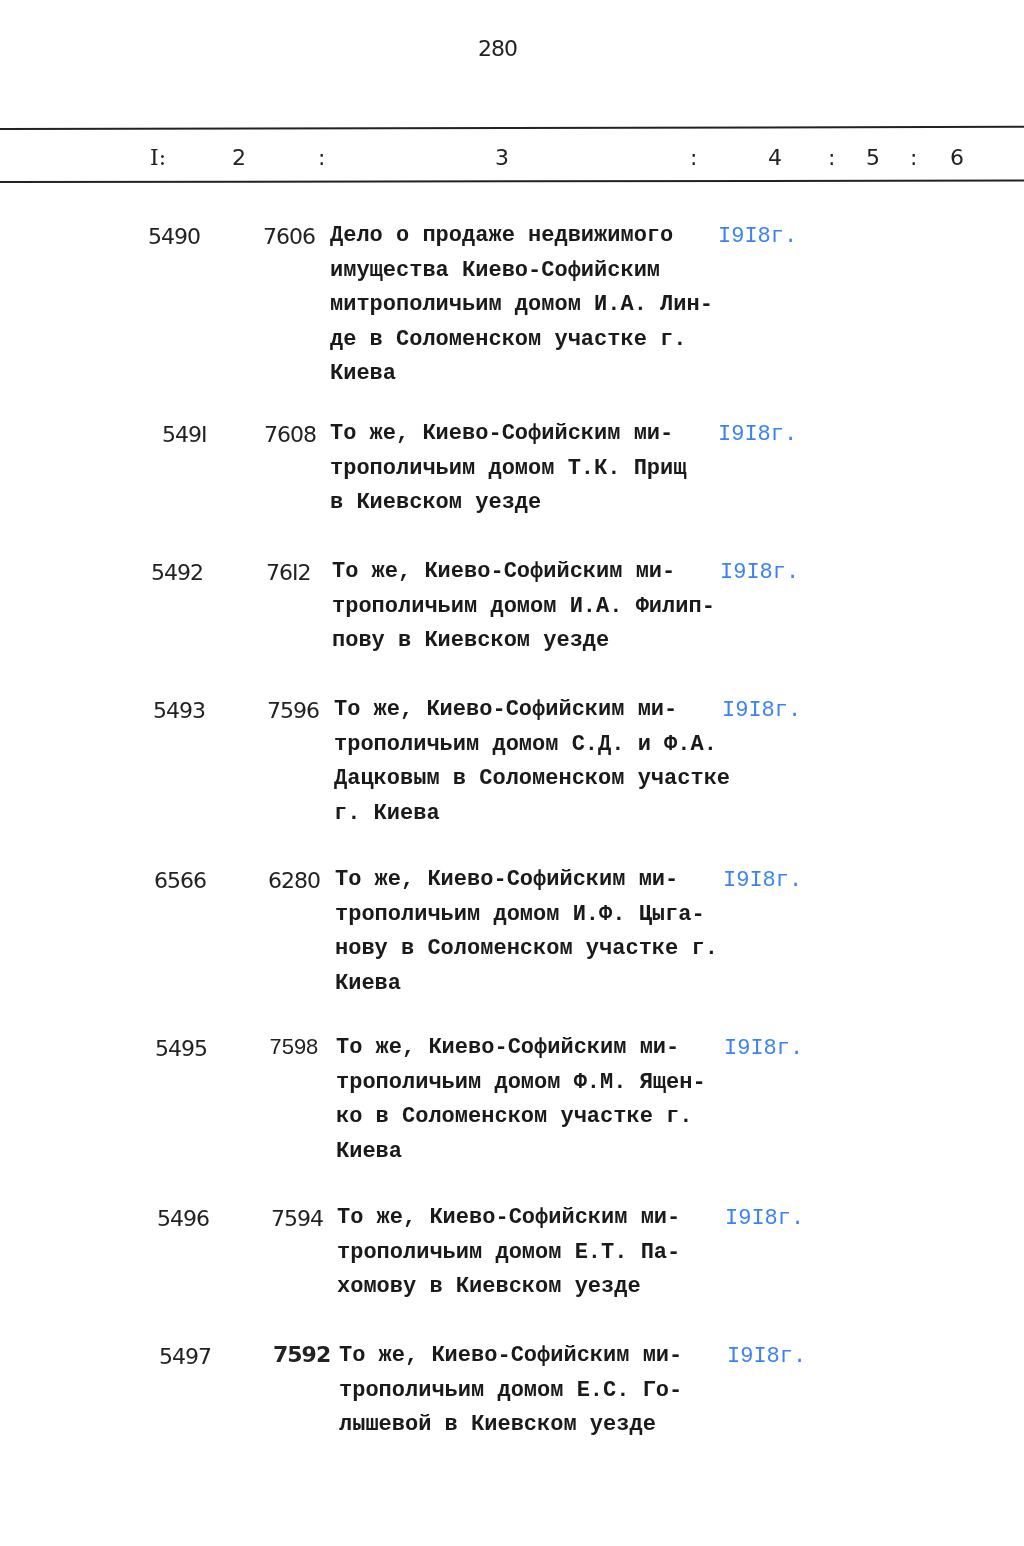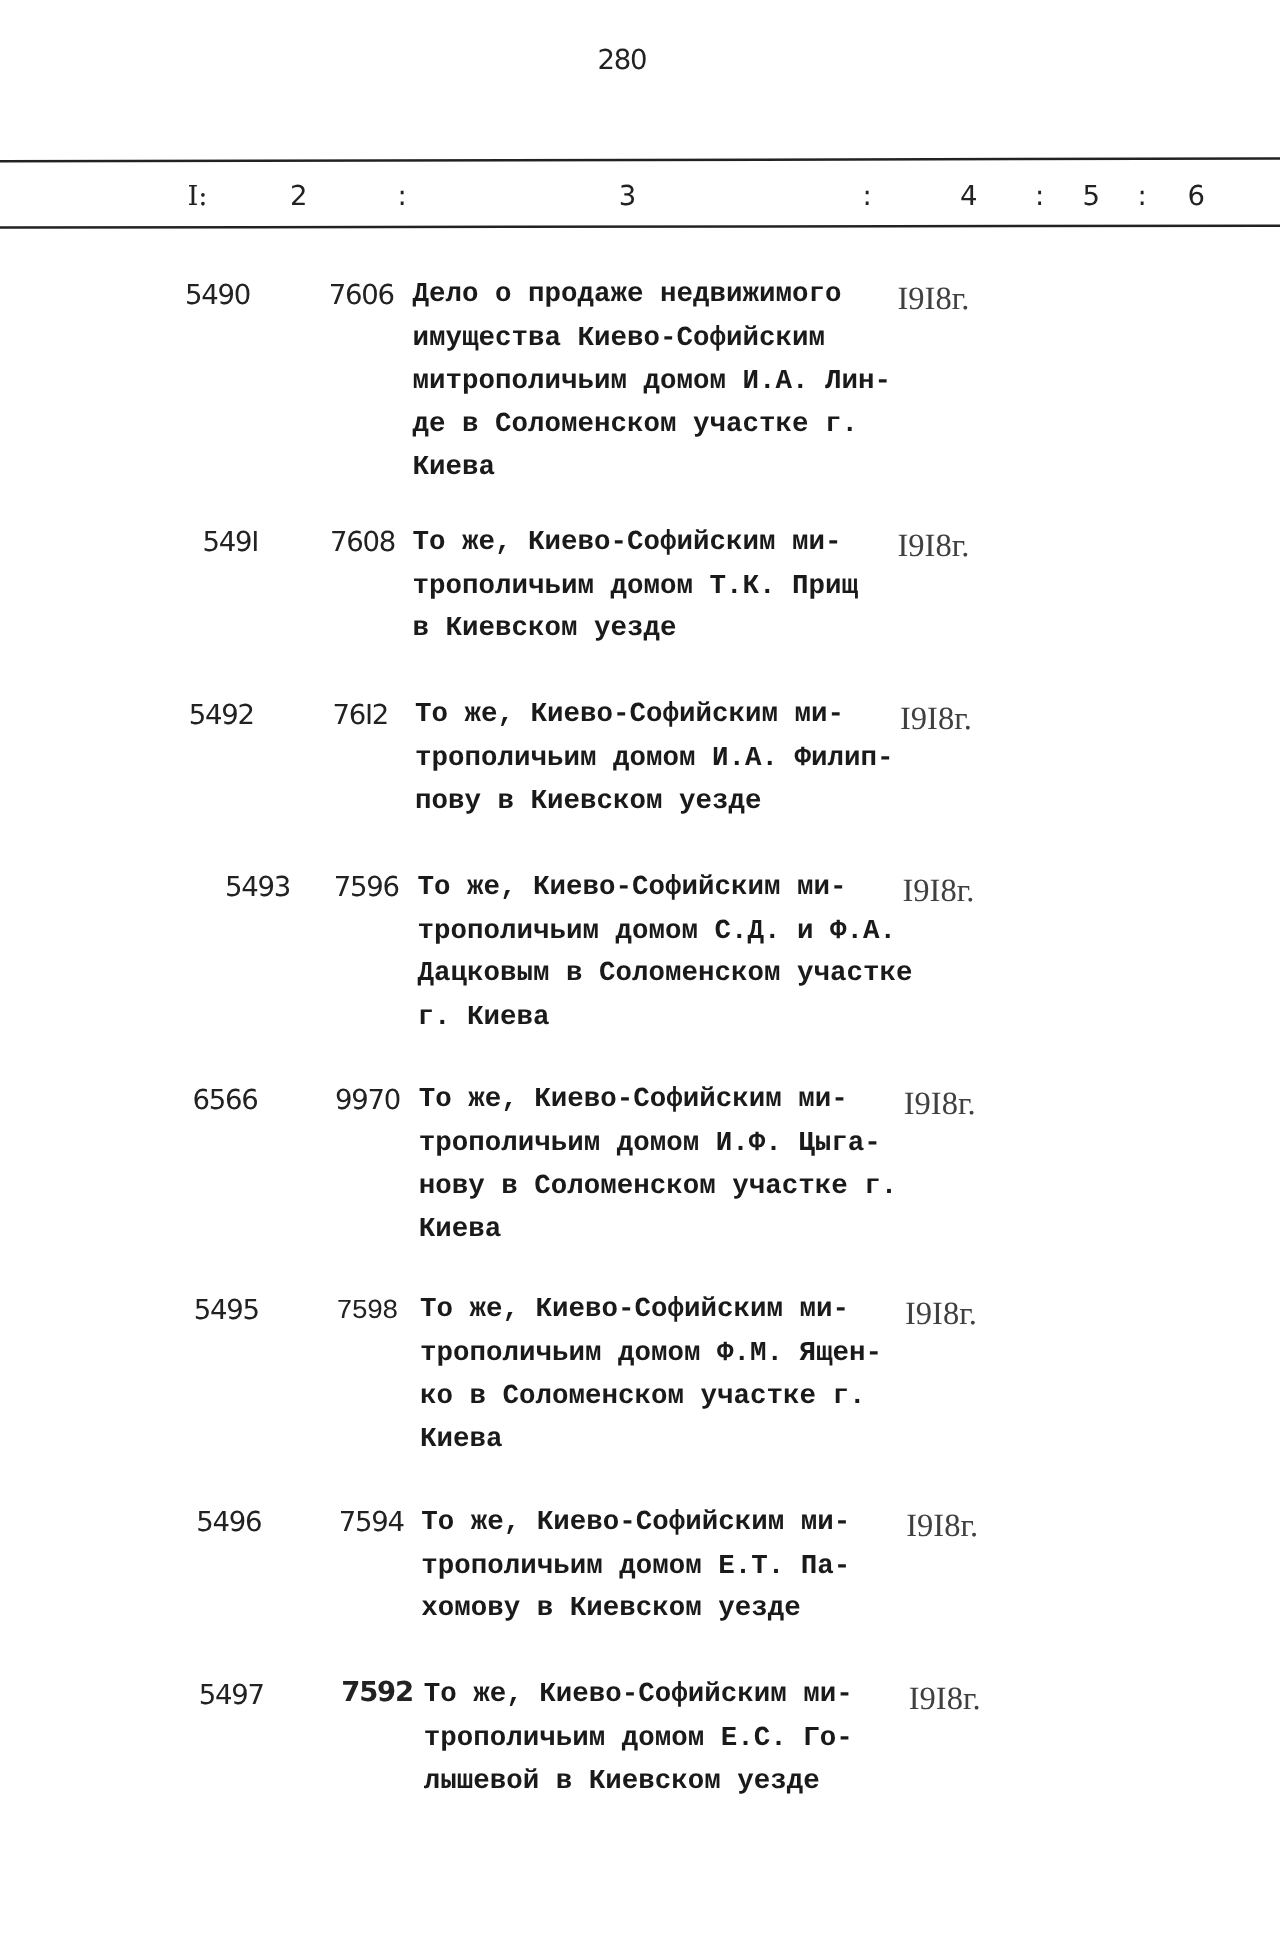--- a/index.html
+++ b/index.html
@@ -40,22 +40,22 @@
   }
   .col3 {
     position: absolute; width: 420px;
     font-family: "Liberation Mono", "DejaVu Sans Mono", monospace;
     font-size: 22px; line-height: 34.5px; color: #1a1a1a;
     white-space: pre;
     font-weight: bold;
   }
   .col4 {
     position: absolute;
-    font-family: Liberation Serif, serif;
-    font-size: 26px; color: #404040;
+    font-family: Liberation Mono, monospace;
+    font-size: 22px; color: #3b82f6;
   }
 </style>
 </head>
 <body>
 
 <div class="page-number">280</div>
 
 <div class="rule top"></div>
 <div>
   <span class="hdr serif" style="left:150px">I:</span>
@@ -92,31 +92,31 @@
   </div>
     <div class="entry" style="top: 558px;">
     <div class="col1" style="left: 151px; top: 2px;">5492</div>
     <div class="col2" style="left: 250px; top: 2px;">76I2</div>
     <div class="col3" style="left: 332px; top: -3px;">То же, Киево-Софийским ми-
 трополичьим домом И.А. Филип-
 пову в Киевском уезде</div>
     <div class="col4" style="left: 720px; top: 2px;">I9I8г.</div>
   </div>
     <div class="entry" style="top: 696px;">
-    <div class="col1" style="left: 153px; top: 2px; margin-left: 27px;">5493</div>
+    <div class="col1" style="left: 153px; top: 2px;">5493</div>
     <div class="col2" style="left: 251px; top: 2px;">7596</div>
     <div class="col3" style="left: 334px; top: -3px;">То же, Киево-Софийским ми-
 трополичьим домом С.Д. и Ф.А.
 Дацковым в Соломенском участке
 г. Киева</div>
     <div class="col4" style="left: 722px; top: 2px;">I9I8г.</div>
   </div>
     <div class="entry" style="top: 866px;">
     <div class="col1" style="left: 154px; top: 2px;">6566</div>
-    <div class="col2" style="left: 252px; top: 2px;">9970</div>
+    <div class="col2" style="left: 252px; top: 2px;">6280</div>
     <div class="col3" style="left: 335px; top: -3px;">То же, Киево-Софийским ми-
 трополичьим домом И.Ф. Цыга-
 нову в Соломенском участке г.
 Киева</div>
     <div class="col4" style="left: 723px; top: 2px;">I9I8г.</div>
   </div>
     <div class="entry" style="top: 1034px;">
     <div class="col1" style="left: 155px; top: 2px;">5495</div>
     <div class="col2" style="left: 253px; top: 2px; font-family: Liberation Mono, monospace;">7598</div>
     <div class="col3" style="left: 336px; top: -3px;">То же, Киево-Софийским ми-

